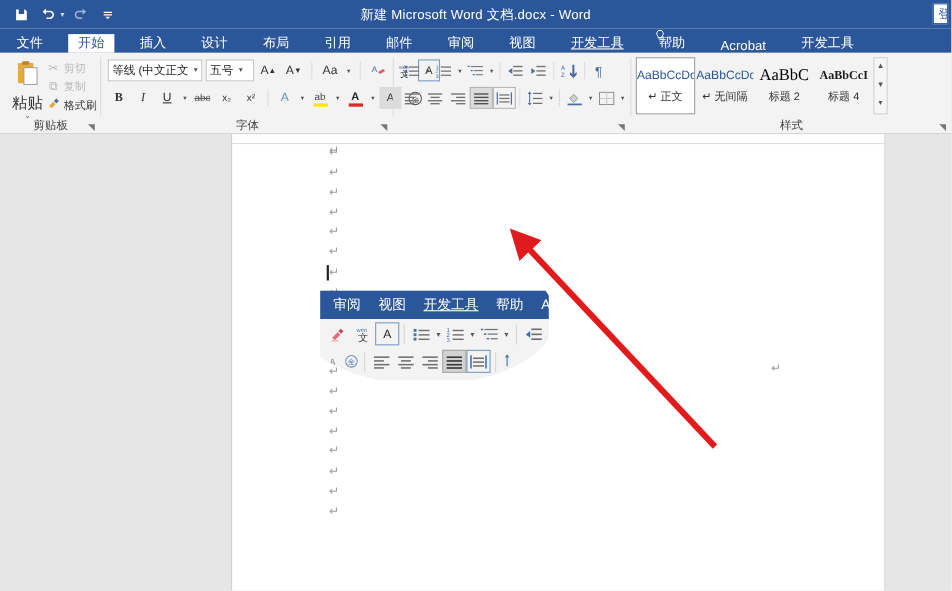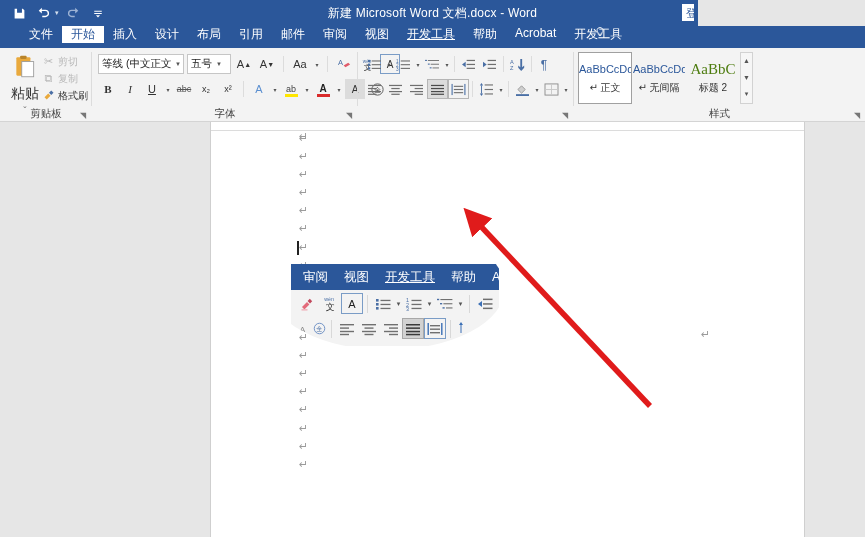--- a/index.html
+++ b/index.html
@@ -6,21 +6,21 @@
   html, body {
     width: 865px; height: 537px;
     overflow: hidden;
     font-family: "Liberation Sans", "DejaVu Sans", sans-serif;
     background: #e6e6e6;
   }
   #app { position: relative; width: 865px; height: 537px; }
 
   
   .titlebar {
-    position: absolute; left: 0; top: 0; width: 698px; height: 26px;
+    position: absolute; left: 0; top: 0; width: 865px; height: 26px;
     background: #2b579a; color: #fff;
   }
   .qat { position: absolute; left: 8px; top: 0; height: 26px; display: flex; align-items: center; gap: 3px; }
   .qat-btn {
     width: 22px; height: 22px; display: flex; align-items: center; justify-content: center;
     color: #ffffff; font-size: 13px; line-height: 1;
   }
   .qat-btn.dim { color: #9db3d4; }
   .qat-btn.tiny { font-size: 9px; }
   .qat-caret { font-size: 7px; color: #d5e0ef; margin-left: -3px; }
@@ -34,21 +34,21 @@
     background: #ffffff; color: #2b579a;
     font-size: 11px; padding: 2px 4px; border: 1px solid #2b579a;
     height: 19px; line-height: 14px; overflow: hidden; width: 14px;
   }
 
   
   .tabstrip {
     position: absolute; left: 0; top: 26px; width: 865px; height: 22px;
     background: #2b579a; color: #fff;
   }
-  .tabs { position: absolute; left: 20px; top: 0; height: 22px; display: flex; align-items: flex-start; }
+  .tabs { position: absolute; left: 6px; top: 0; height: 22px; display: flex; align-items: flex-end; gap: 14px; }
   .tab {
     font-size: 12px; padding: 0 9px; display: flex; align-items: center;
     color: #ffffff; white-space: nowrap;
   }
   .tab.active { background: #ffffff; color: #2b579a; }
   .tab.underline { text-decoration: underline; }
   .tell-me {
     position: absolute; left: 565px; top: 0; height: 22px;
     display: flex; align-items: center; gap: 6px; font-size: 11.5px; color: #fff; flex-direction: column;
   }
@@ -124,21 +124,21 @@
   .style-gallery {
     position: absolute; left: 4px; top: 4px; display: flex; align-items: stretch; justify-content: flex-end;
   }
   .style-item {
     width: 54px; height: 52px; display: flex; flex-direction: column;
     align-items: center; justify-content: center; border: 1px solid transparent;
   }
   .style-item.sel { border: 1px solid #a0a0a0; background: #fff; }
   .style-prev { font-size: 11px; color: #2b579a; line-height: 16px; white-space: nowrap; overflow: hidden; width: 52px; text-align: center;}
   .style-prev.big { font-size: 19px; color: #1c1c1c; font-family: "Liberation Serif", serif; }
-  .style-prev.med { font-size: 15px; color: #4d7c0f; font-family: "Liberation Serif", serif; }
+  .style-prev.med { font-size: 15px; color: #000000; font-family: "Liberation Serif", serif; }
   .style-prev.bold { font-size: 11px; color: #1c1c1c; font-weight: bold; font-family:"Liberation Serif",serif; }
   .style-name { font-size: 10px; color: #333; margin-top: 4px; white-space: nowrap; }
   .gallery-scroll {
     width: 13px; display: flex; flex-direction: column; justify-content: space-between;
     border: 1px solid #d2d2d2; background: #f6f6f6; height: 52px;
   }
   .gs-btn { font-size: 7px; color: #555; text-align: center; line-height: 16px; height: 17px; }
 
   
   .workspace {
@@ -561,20 +561,24 @@
             <div class="style-name">↵ 正文</div>
           </div>
           <div class="style-item">
             <div class="style-prev">AaBbCcDd</div>
             <div class="style-name">↵ 无间隔</div>
           </div>
           <div class="style-item">
             <div class="style-prev med">AaBbC</div>
             <div class="style-name">标题 2</div>
           </div>
+          <div class="style-item">
+            <div class="style-prev bold">AaBbCcI</div>
+            <div class="style-name">标题 4</div>
+          </div>
           <div class="gallery-scroll">
             <div class="gs-btn">▲</div>
             <div class="gs-btn">▼</div>
             <div class="gs-btn">▾</div>
           </div>
         </div>
       <div class="glabel">样式</div>
       <div class="dialog-launcher" style="right:3px;">◥</div>
     </div>
   </div>

